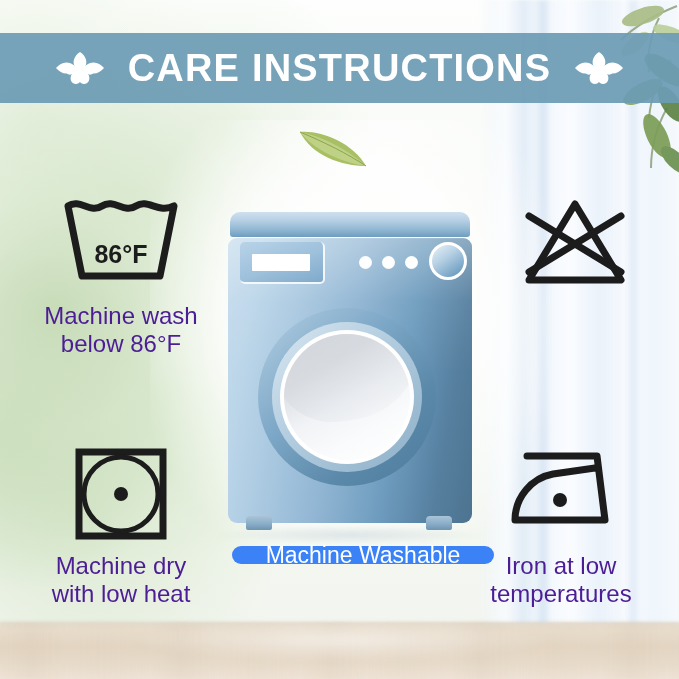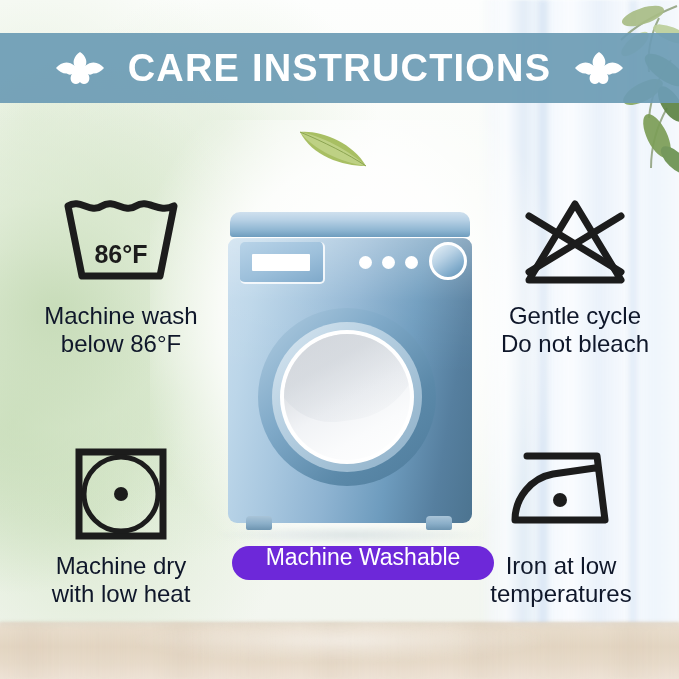--- a/index.html
+++ b/index.html
@@ -156,21 +156,21 @@
   .cell {
     position: absolute;
     display: flex;
     flex-direction: column;
     align-items: center;
   }
   .cell-icon { height: 100px; display: flex; align-items: flex-start; justify-content: center; }
   .cell-label {
     margin-top: 6px;
     text-align: center;
-    color: #0f172a;
+    color: #4c1d95;
     font-size: 24px;
     line-height: 1.17;
     font-family: "Liberation Sans", sans-serif;
     white-space: pre-line;
   }
 
   #cell-wash   { left: 6px;   top: 196px; width: 230px; }
   #cell-bleach { left: 470px; top: 196px; width: 210px; }
   #cell-dry    { left: 6px;   top: 446px; width: 230px; }
   #cell-iron   { left: 456px; top: 446px; width: 210px; }
@@ -313,25 +313,25 @@
     width: 270px; height: 18px;
     border-radius: 50%;
     background: radial-gradient(ellipse at 50% 50%, rgba(120,150,170,0.22) 0%, rgba(120,150,170,0) 72%);
     filter: blur(2px);
   }
 
   
   .badge {
     position: absolute;
     left: 232px; top: 546px;
-    width: 262px; height: 34px;
+    width: 262px; height: 18px;
     border-radius: 17px;
-    background: #6d28d9;
+    background: #3b82f6;
     display: flex;
-    align-items: flex-start;
+    align-items: center;
     justify-content: center;
   }
   .badge-text {
     color: #ffffff;
     font-size: 23px;
     line-height: 1;
     font-family: "Liberation Sans", sans-serif;
     white-space: nowrap;
   }
 </style>
@@ -408,22 +408,20 @@
   </div>
 
   <div class="cell" id="cell-bleach">
     <div class="cell-icon">
       <svg width="108" height="92" viewBox="0 0 108 92">
         <path d="M54 8 L100 84 L8 84 Z" fill="none" stroke="#1c1c1c" stroke-width="7" stroke-linejoin="round"></path>
         <line x1="8" y1="20" x2="100" y2="76" stroke="#1c1c1c" stroke-width="7" stroke-linecap="round"></line>
         <line x1="100" y1="20" x2="8" y2="76" stroke="#1c1c1c" stroke-width="7" stroke-linecap="round"></line>
       </svg>
     </div>
-    <div class="cell-label">Gentle cycle
-Do not bleach</div>
   </div>
 
   <div class="cell" id="cell-dry">
     <div class="cell-icon">
       <svg width="96" height="96" viewBox="0 0 96 96">
         <rect x="6" y="6" width="84" height="84" fill="none" stroke="#1c1c1c" stroke-width="7"></rect>
         <circle cx="48" cy="48" r="37" fill="none" stroke="#1c1c1c" stroke-width="5"></circle>
         <circle cx="48" cy="48" r="7" fill="#1c1c1c"></circle>
       </svg>
     </div>

